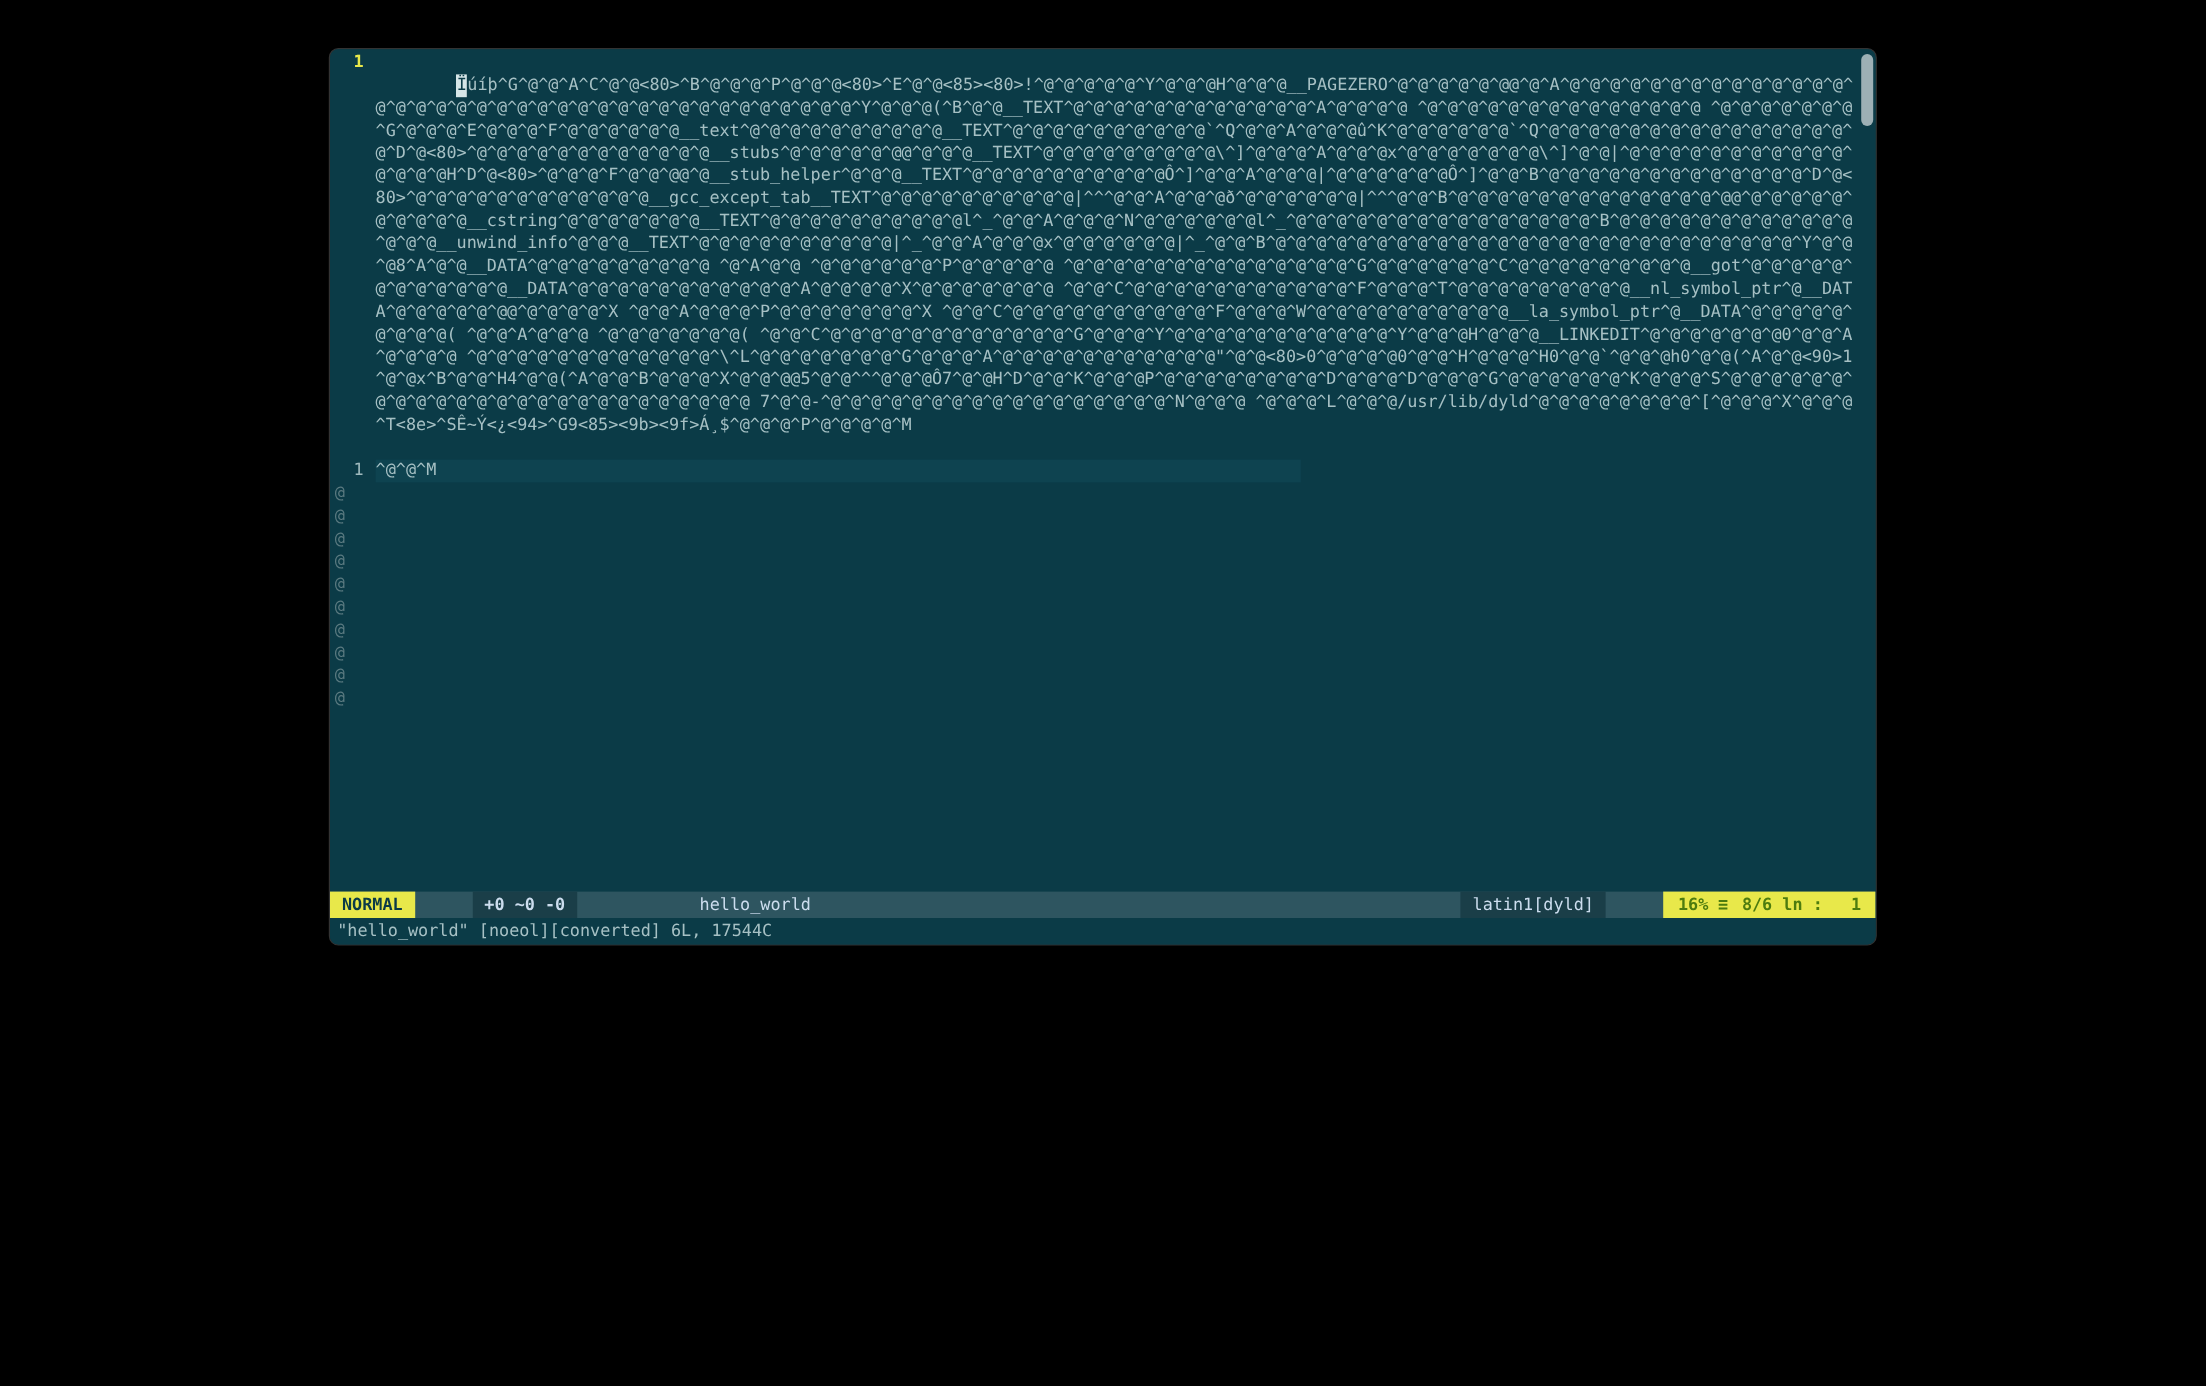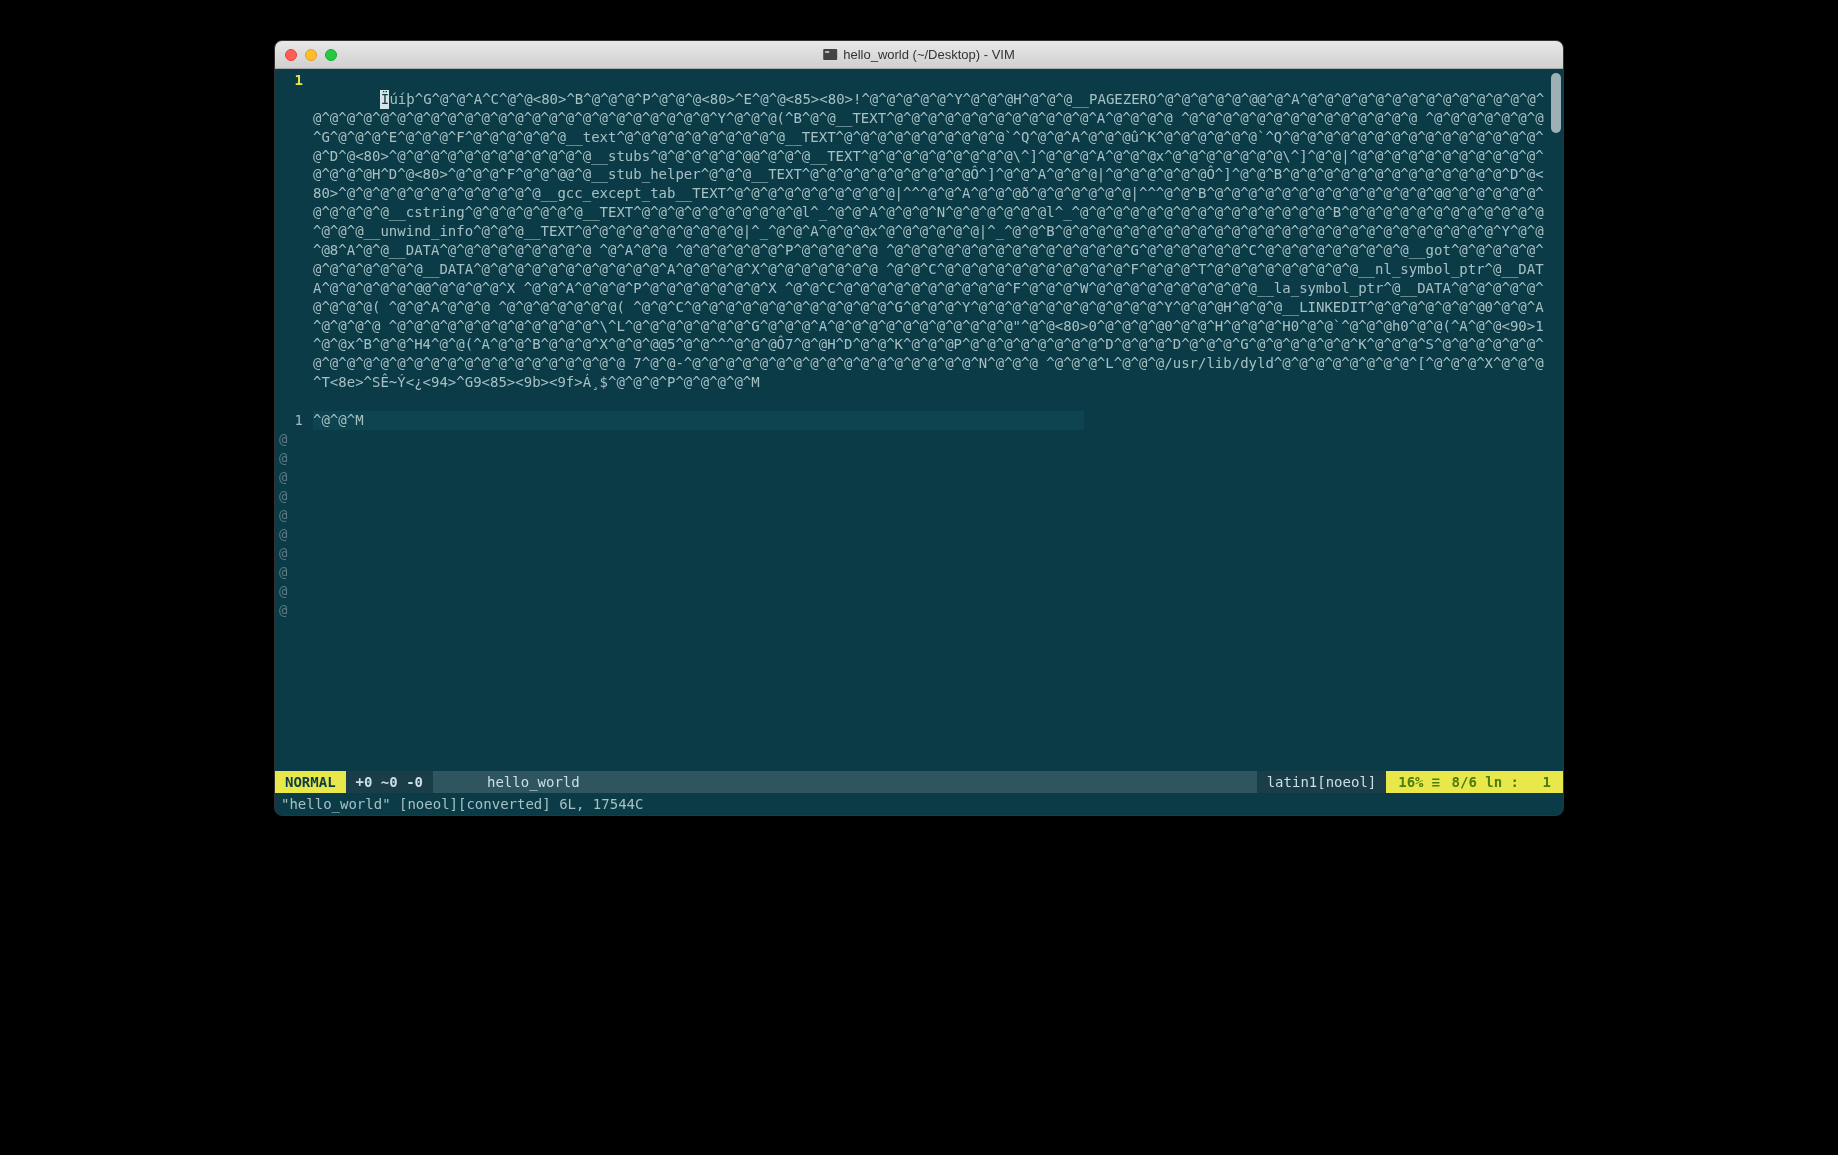--- a/index.html
+++ b/index.html
@@ -138,20 +138,21 @@
     background: rgba(255,255,255,0.6);
     border-radius: 5px;
   }
   .statusline {
     display: flex;
     align-items: center;
     height: 22px;
     background: #2e5560;
     font-size: 14px;
     font-weight: bold;
+    gap: 48px;
   }
   .sl-mode {
     background: #e8e84a;
     color: #0b3b47;
     padding: 0 10px;
     height: 100%;
     display: flex;
     align-items: center;
     font-weight: bold;
   }
@@ -205,31 +206,20 @@
     display: flex;
     align-items: center;
     font-size: 14px;
   }
 </style>
 </head>
 <body>
 
 <div class="window">
 
-  <div class="titlebar">
-    <div class="traffic-lights">
-      <div class="tl red"></div>
-      <div class="tl yellow"></div>
-      <div class="tl green"></div>
-    </div>
-    <div class="title">
-      <span class="title-icon"></span>
-      <span>hello_world (~/Desktop) - VIM</span>
-    </div>
-  </div>
 
   <div class="terminal">
     <div class="editor-area">
       <div class="scrollbar"></div>
 
       <div class="gutter">
         <div class="ln1">1</div>
       </div>
 
       <div class="content">
@@ -255,21 +245,21 @@
         </div>
     </div>
 
     <div class="statusline">
       <div class="sl-mode">NORMAL</div>
       <div class="sl-nums">+0 ~0 -0</div>
       <div class="sl-file">hello_world</div>
       <div class="sl-spacer"></div>
       <div class="sl-enc">
         <span>latin1</span>
-          <span>[noeol]</span>
+          <span>[dyld]</span>
       </div>
       <div class="sl-pos">
         <span>16%</span>
         <span class="ham"></span>
         <span>8/6 ln :</span>
         <span style="min-width:24px;text-align:right">1</span>
       </div>
     </div>
 
     <div class="cmdline">"hello_world" [noeol][converted] 6L, 17544C</div>

